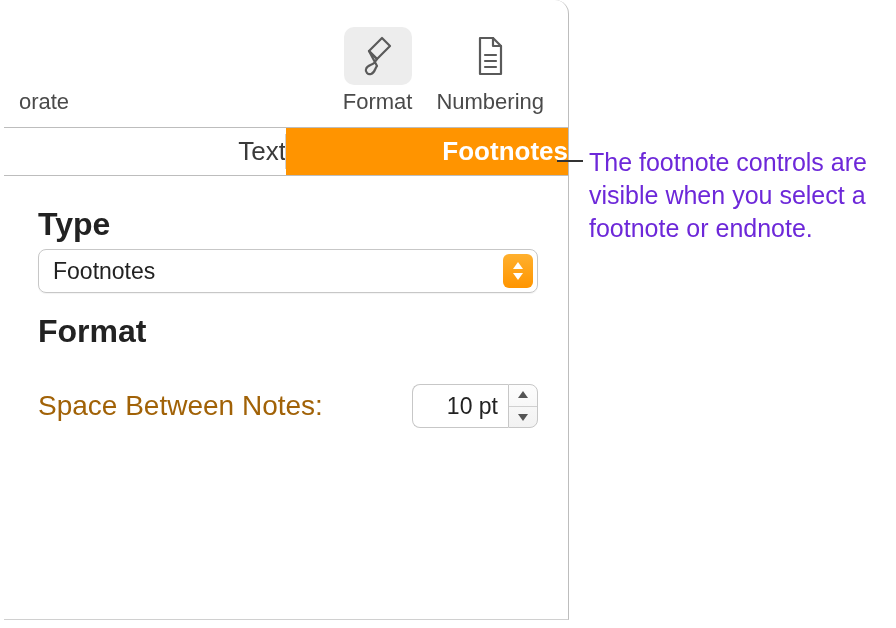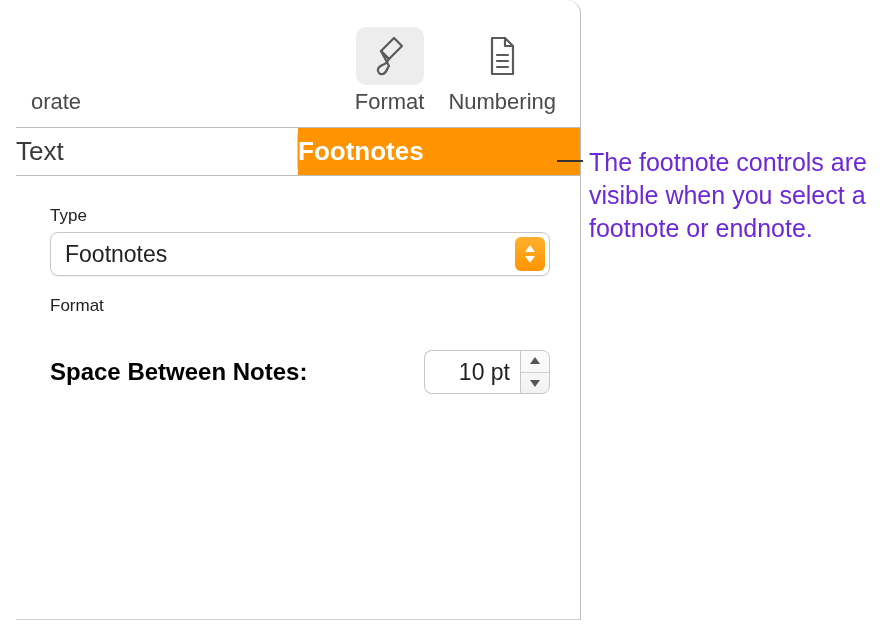--- a/index.html
+++ b/index.html
@@ -5,21 +5,21 @@
     * { box-sizing: border-box; margin: 0; padding: 0; }
     body {
       font-family: -apple-system, BlinkMacSystemFont, "Helvetica Neue", Arial, sans-serif;
       background: #fff;
       width: 896px;
       height: 628px;
       position: relative;
     }
     .panel {
       position: absolute;
-      left: 16px;
+      left: 4px;
       top: 0;
       width: 565px;
       height: 620px;
       background: #fff;
       border-right: 1.5px solid #bdbdbd;
       border-bottom: 1.5px solid #d0d0d0;
       border-top-right-radius: 14px;
       overflow: hidden;
     }
     .toolbar {
@@ -69,21 +69,21 @@
     }
     .tabs {
       display: flex;
       height: 48px;
       border-bottom: 1.5px solid #bdbdbd;
     }
     .tab {
       flex: 1;
       display: flex;
       align-items: center;
-      justify-content: flex-start;
+      justify-content: flex-end;
       font-size: 26px;
       color: #3a3a3a;
       background: #fff;
       position: relative;
     }
     .tab:first-child::after {
       content: "";
       position: absolute;
       right: 0;
       top: 6px;
@@ -96,23 +96,24 @@
       color: #fff;
       font-weight: 600;
     }
     .controls {
       padding: 30px 30px 0 34px;
     }
     .field {
       margin-bottom: 20px;
     }
     .field-label {
-      font-size: 17px;
+      font-size: 32px;
       color: #222;
       margin-bottom: 6px;
+      font-weight: bold;
     }
     .popup {
       width: 100%;
       height: 44px;
       background: linear-gradient(#fff, #fff);
       border: 1.5px solid #c7c7c7;
       border-radius: 8px;
       display: flex;
       align-items: center;
       padding-left: 14px;
@@ -138,23 +139,22 @@
       justify-content: center;
       gap: 2px;
     }
     .row {
       display: flex;
       align-items: center;
       justify-content: space-between;
       margin-top: 34px;
     }
     .row-label {
-      font-size: 24px;
-      color: #000000;
-      font-weight: bold;
+      font-size: 28px;
+      color: #a16207;
     }
     .stepper {
       display: flex;
       align-items: center;
       height: 44px;
       justify-content: flex-end;
     }
     .stepper-field {
       width: 96px;
       height: 44px;

